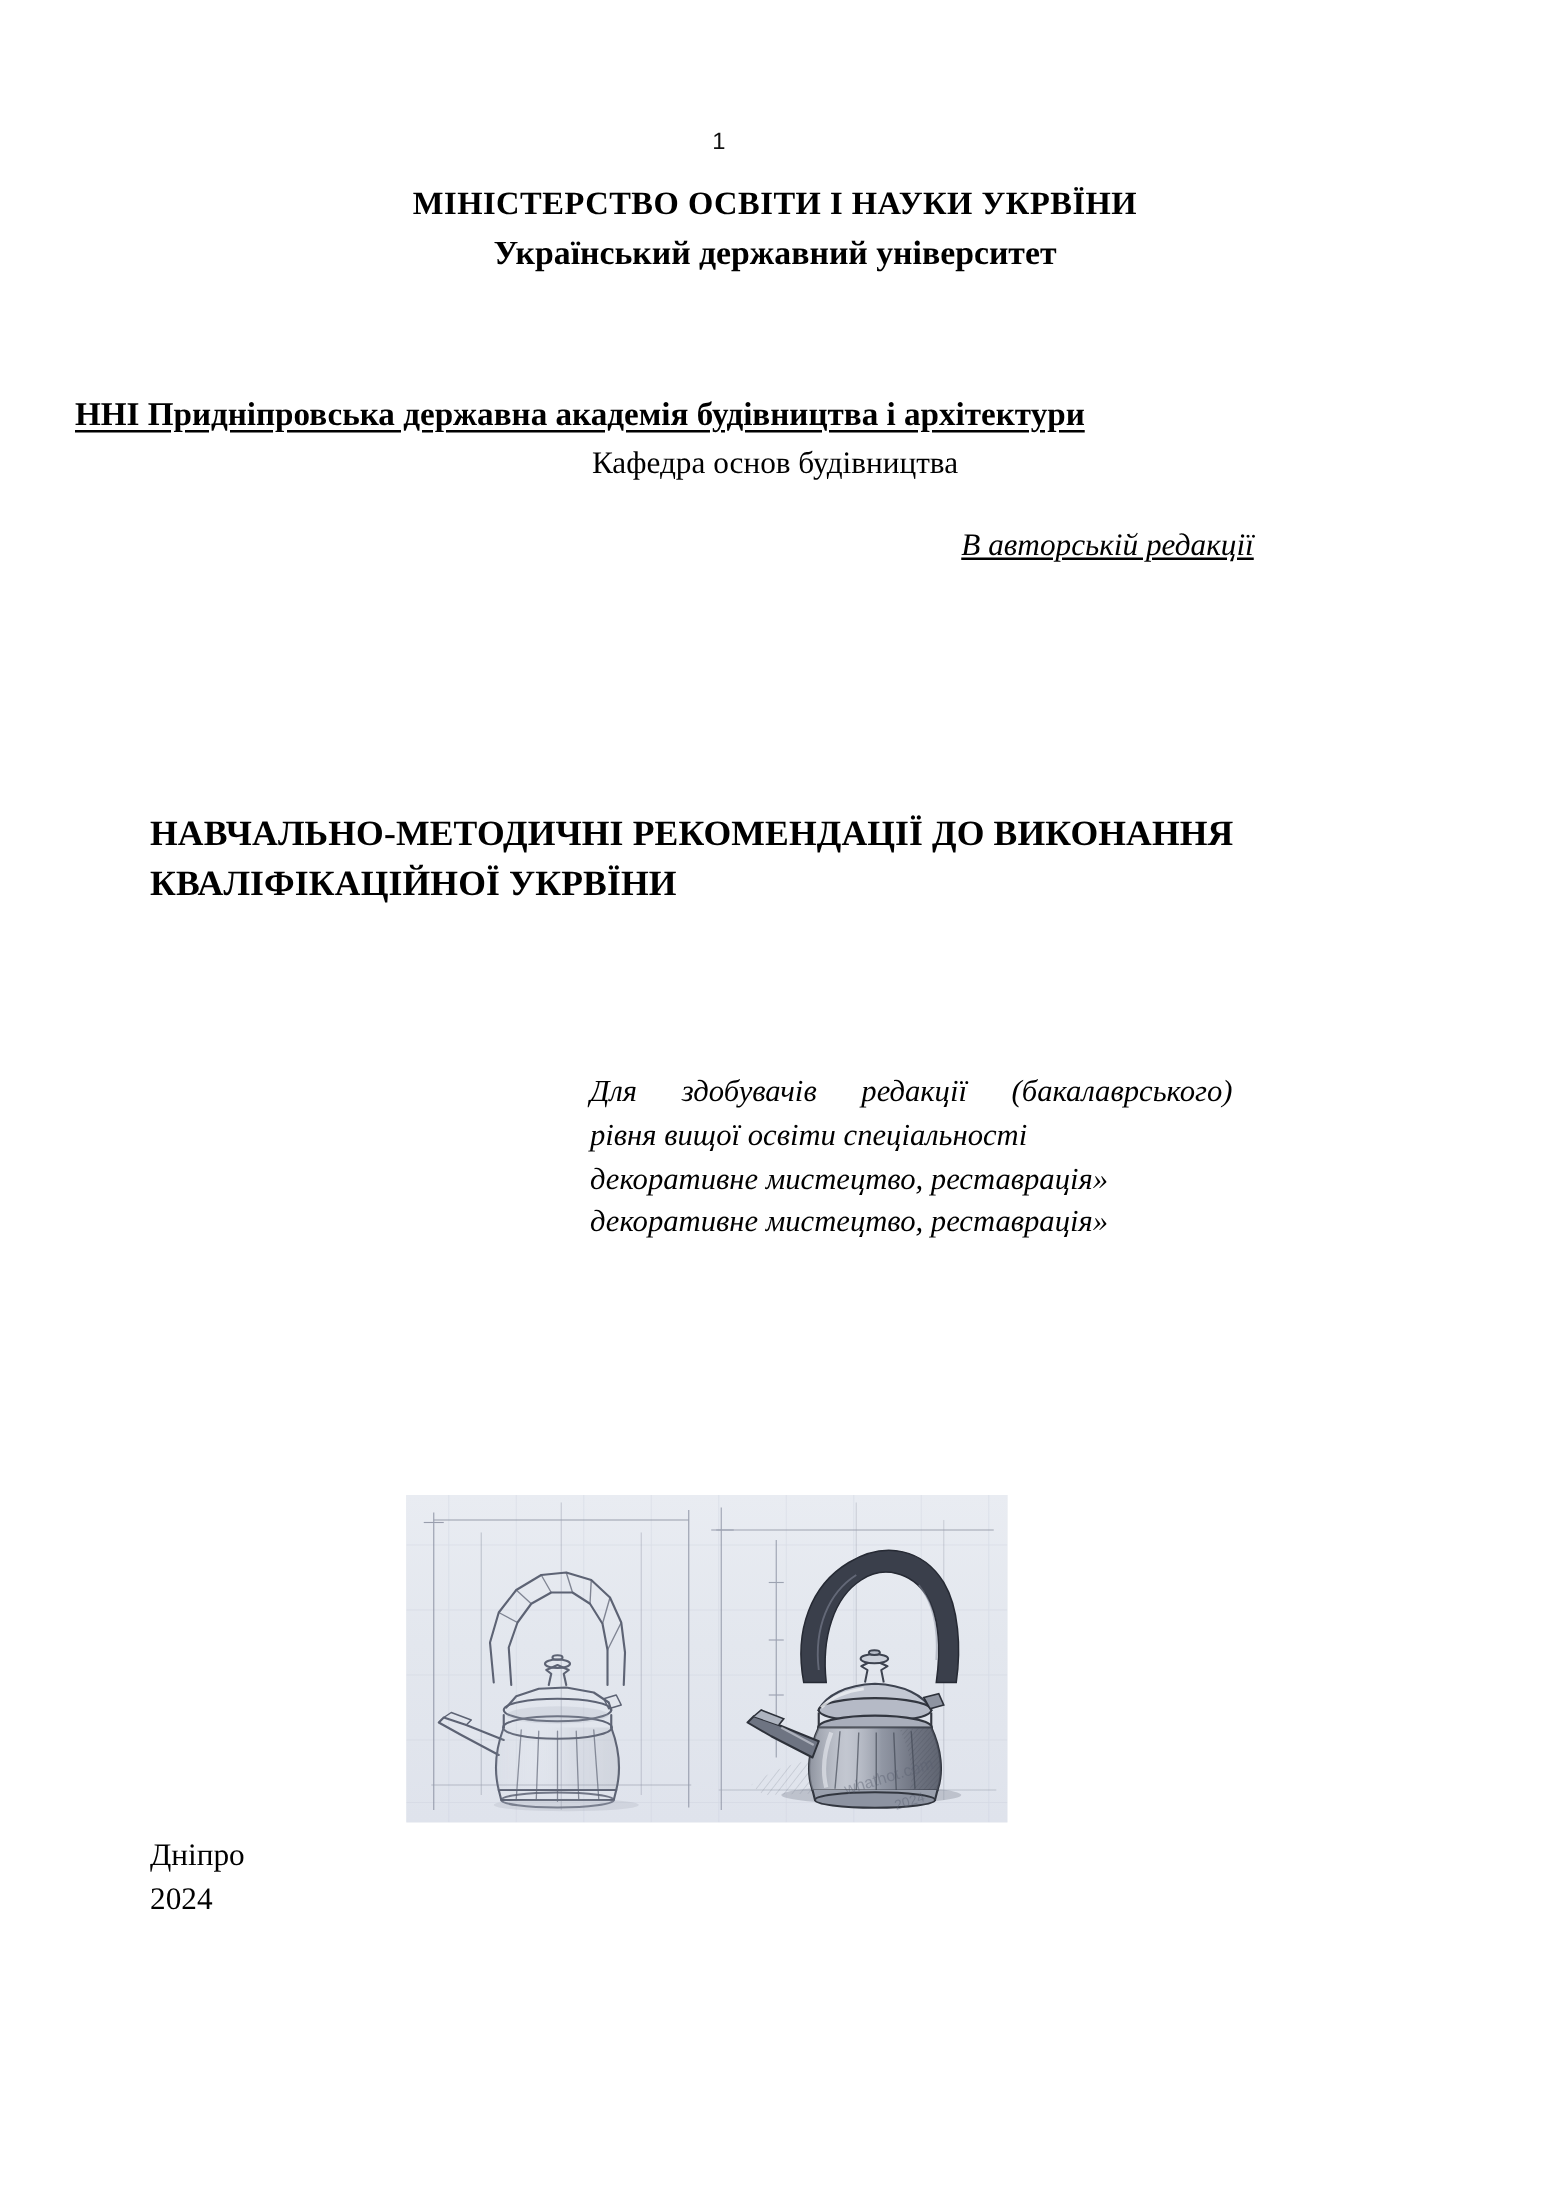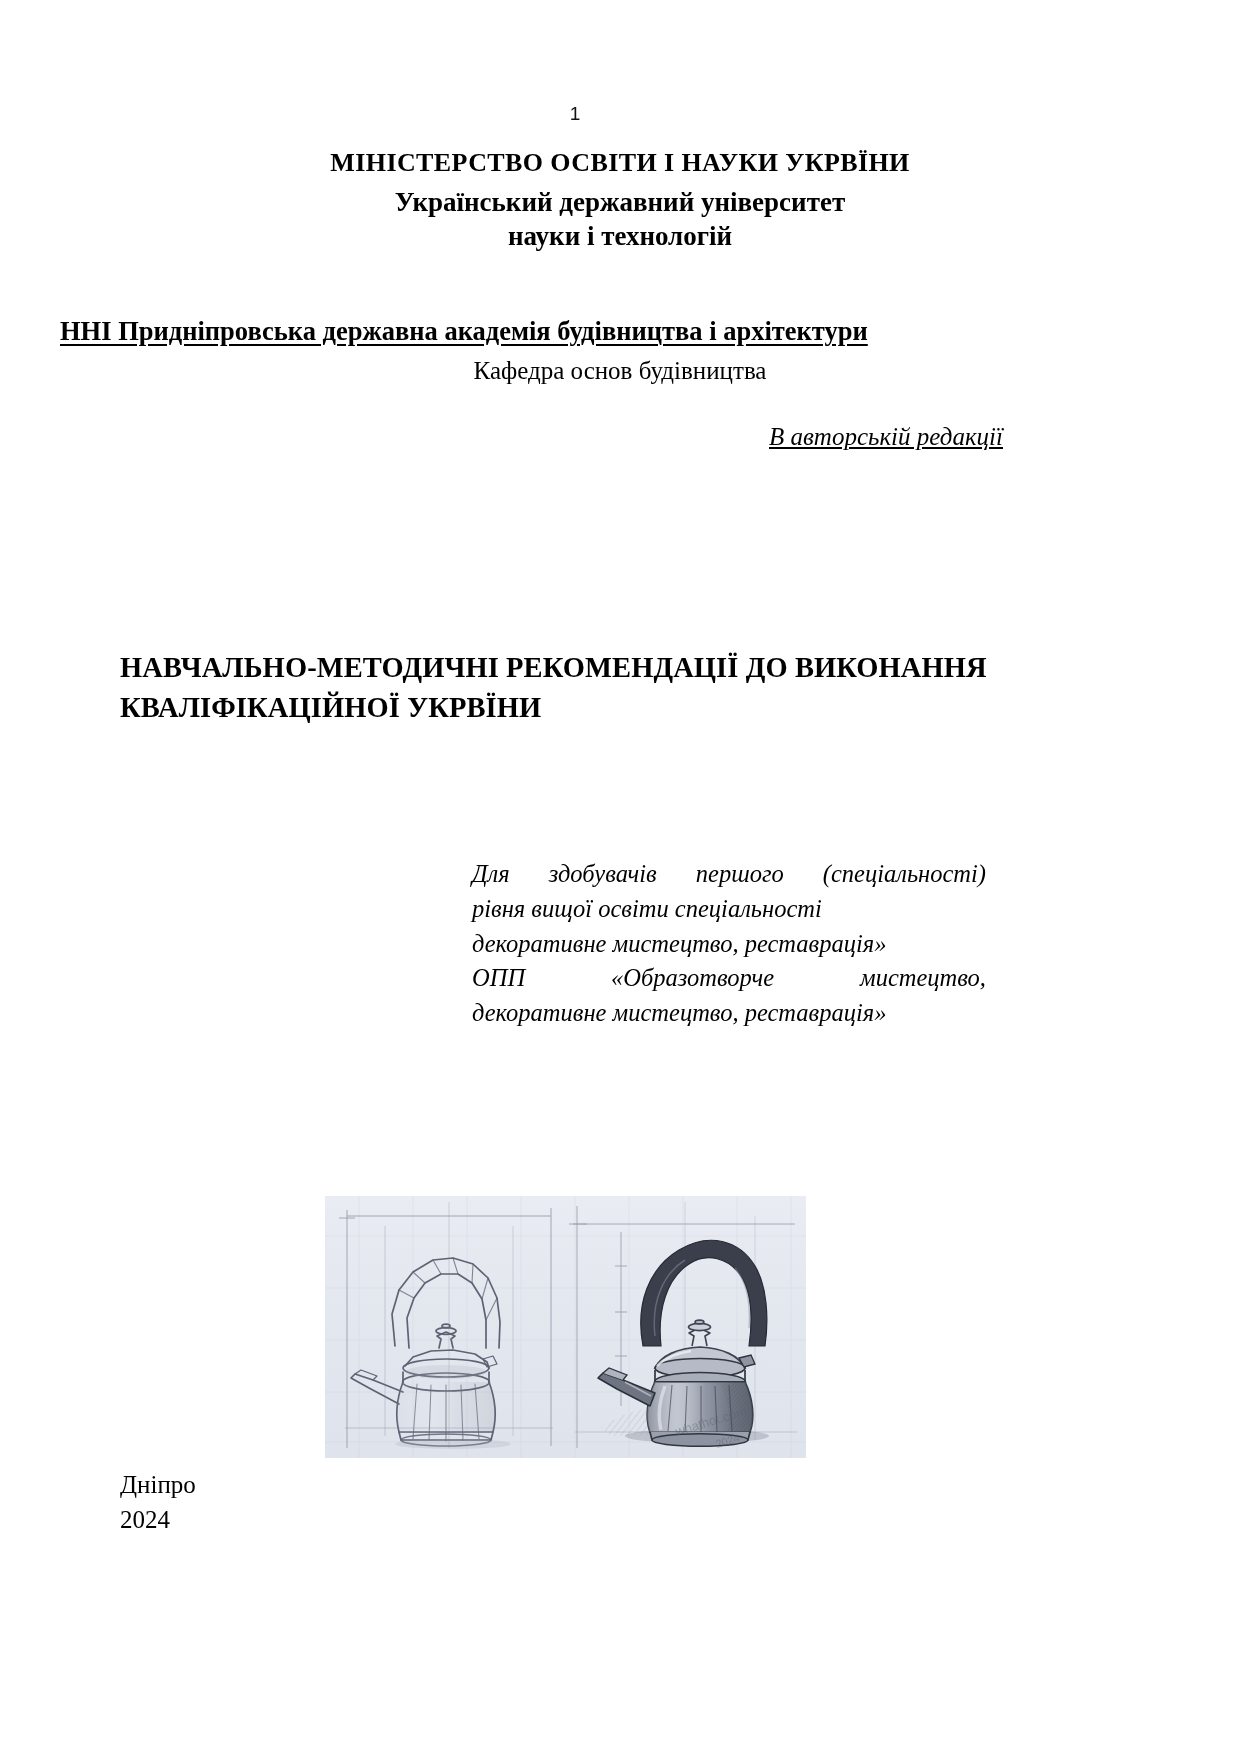--- a/index.html
+++ b/index.html
@@ -166,41 +166,39 @@
 </head>
 <body>
 
 <div class="page">
 
   <div class="page-number">1</div>
 
   <div class="header-block">
     <div class="ministry">МІНІСТЕРСТВО ОСВІТИ І НАУКИ УКРВЇНИ</div>
     <div class="university-1">Український державний університет</div>
-    <div class="university-2">науки і технологій</div>
   </div>
 
   <div class="institute-wrap">
     <span class="institute">ННІ Придніпровська державна академія будівництва і архітектури</span>
   </div>
 
   <div class="department">Кафедра основ будівництва</div>
 
   <div class="edition-note">В авторській редакції</div>
 
   <div class="main-title">
     <span class="ln">НАВЧАЛЬНО-МЕТОДИЧНІ РЕКОМЕНДАЦІЇ ДО ВИКОНАННЯ</span>
     <span class="ln">КВАЛІФІКАЦІЙНОЇ УКРВЇНИ</span>
   </div>
 
   <div class="specialty-block">
-    <p>Для здобувачів першого (спеціальності)</p>
+    <p>Для здобувачів редакції (бакалаврського)</p>
     <p class="no-stretch">рівня вищої освіти спеціальності</p>
     <p class="no-stretch">декоративне мистецтво, реставрація»</p>
-    <p>ОПП «Образотворче мистецтво,</p>
     <p class="no-stretch">декоративне мистецтво, реставрація»</p>
   </div>
 
   <div class="sketch-frame">
     <svg class="sketch-svg" viewBox="0 0 481 262" xmlns="http://www.w3.org/2000/svg">
       <defs>
         <linearGradient id="paperGrad" x1="0" y1="0" x2="0" y2="1">
           <stop offset="0%" stop-color="#e9ecf2"></stop>
           <stop offset="45%" stop-color="#e3e7ee"></stop>
           <stop offset="100%" stop-color="#dfe3ec"></stop>

